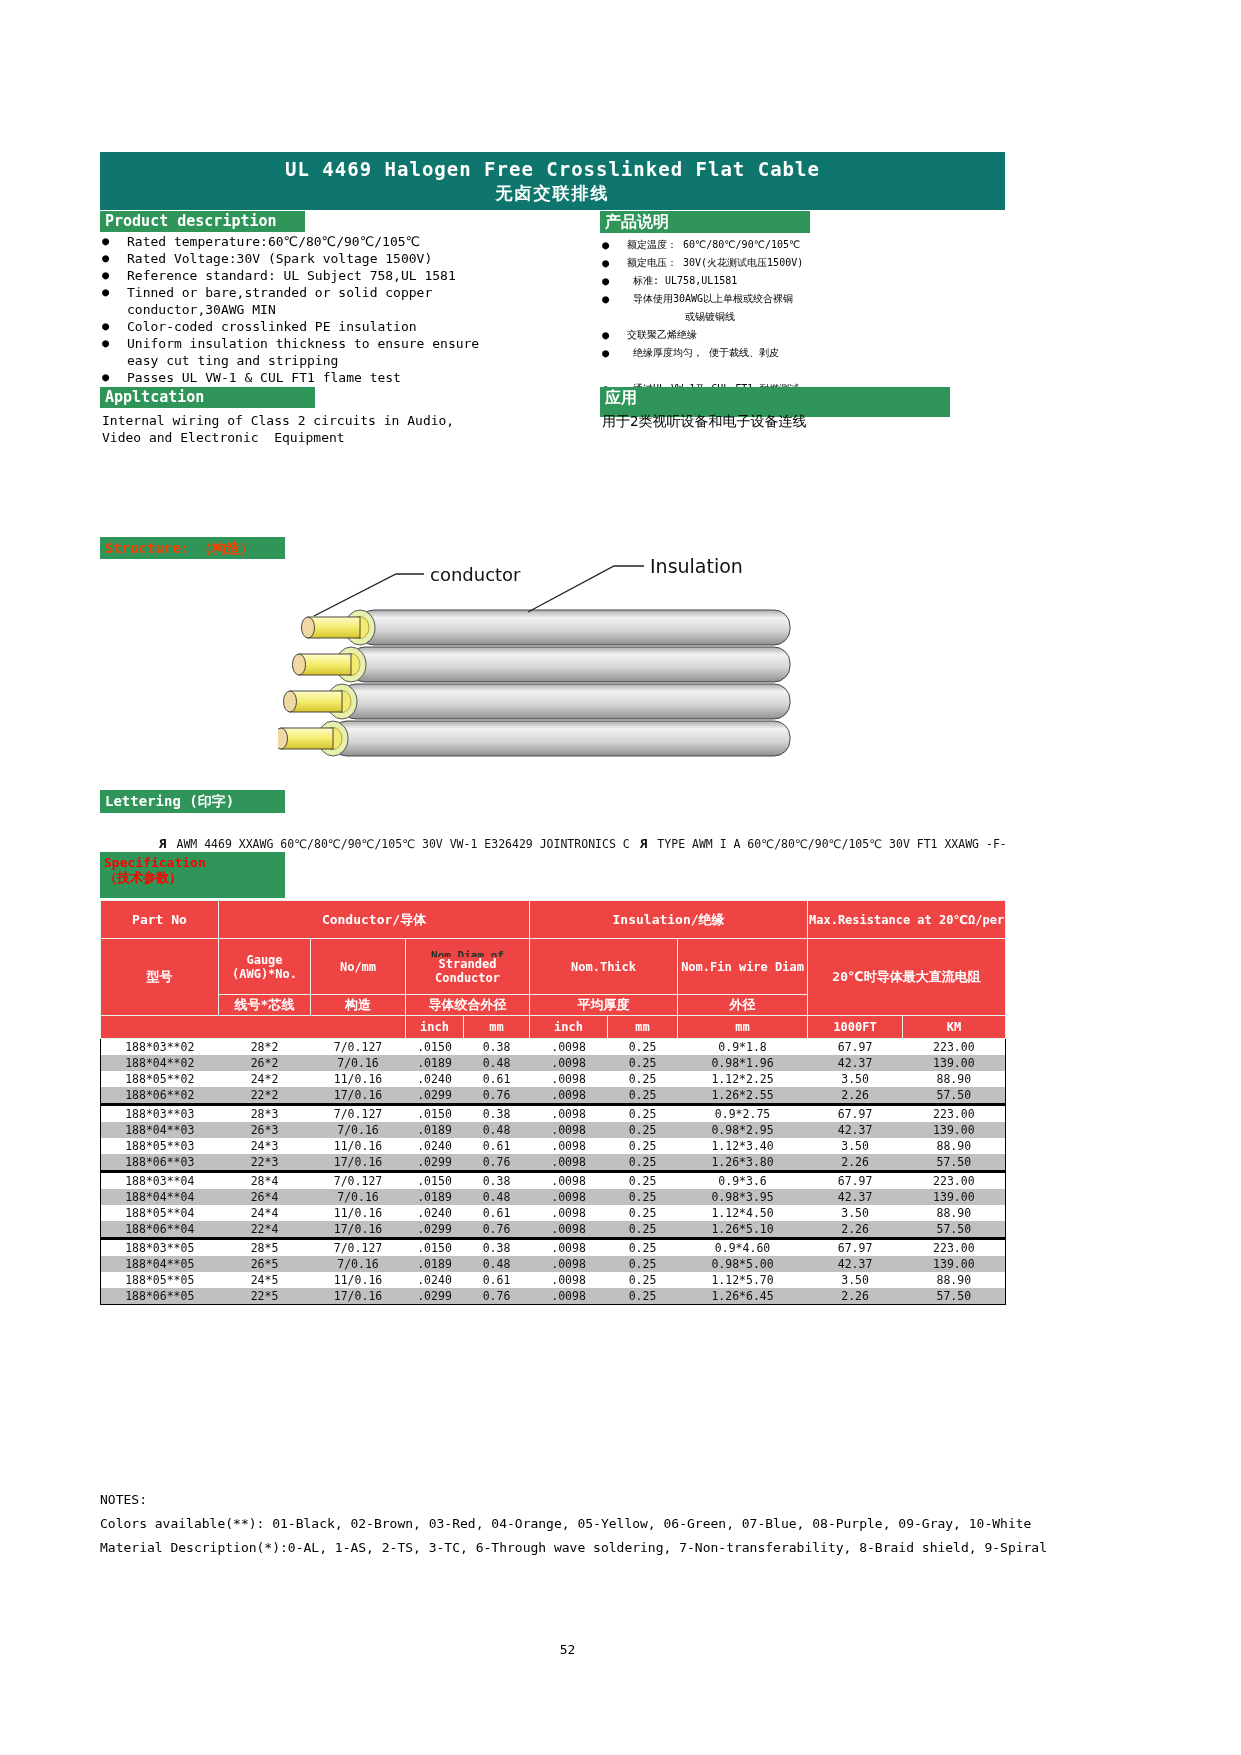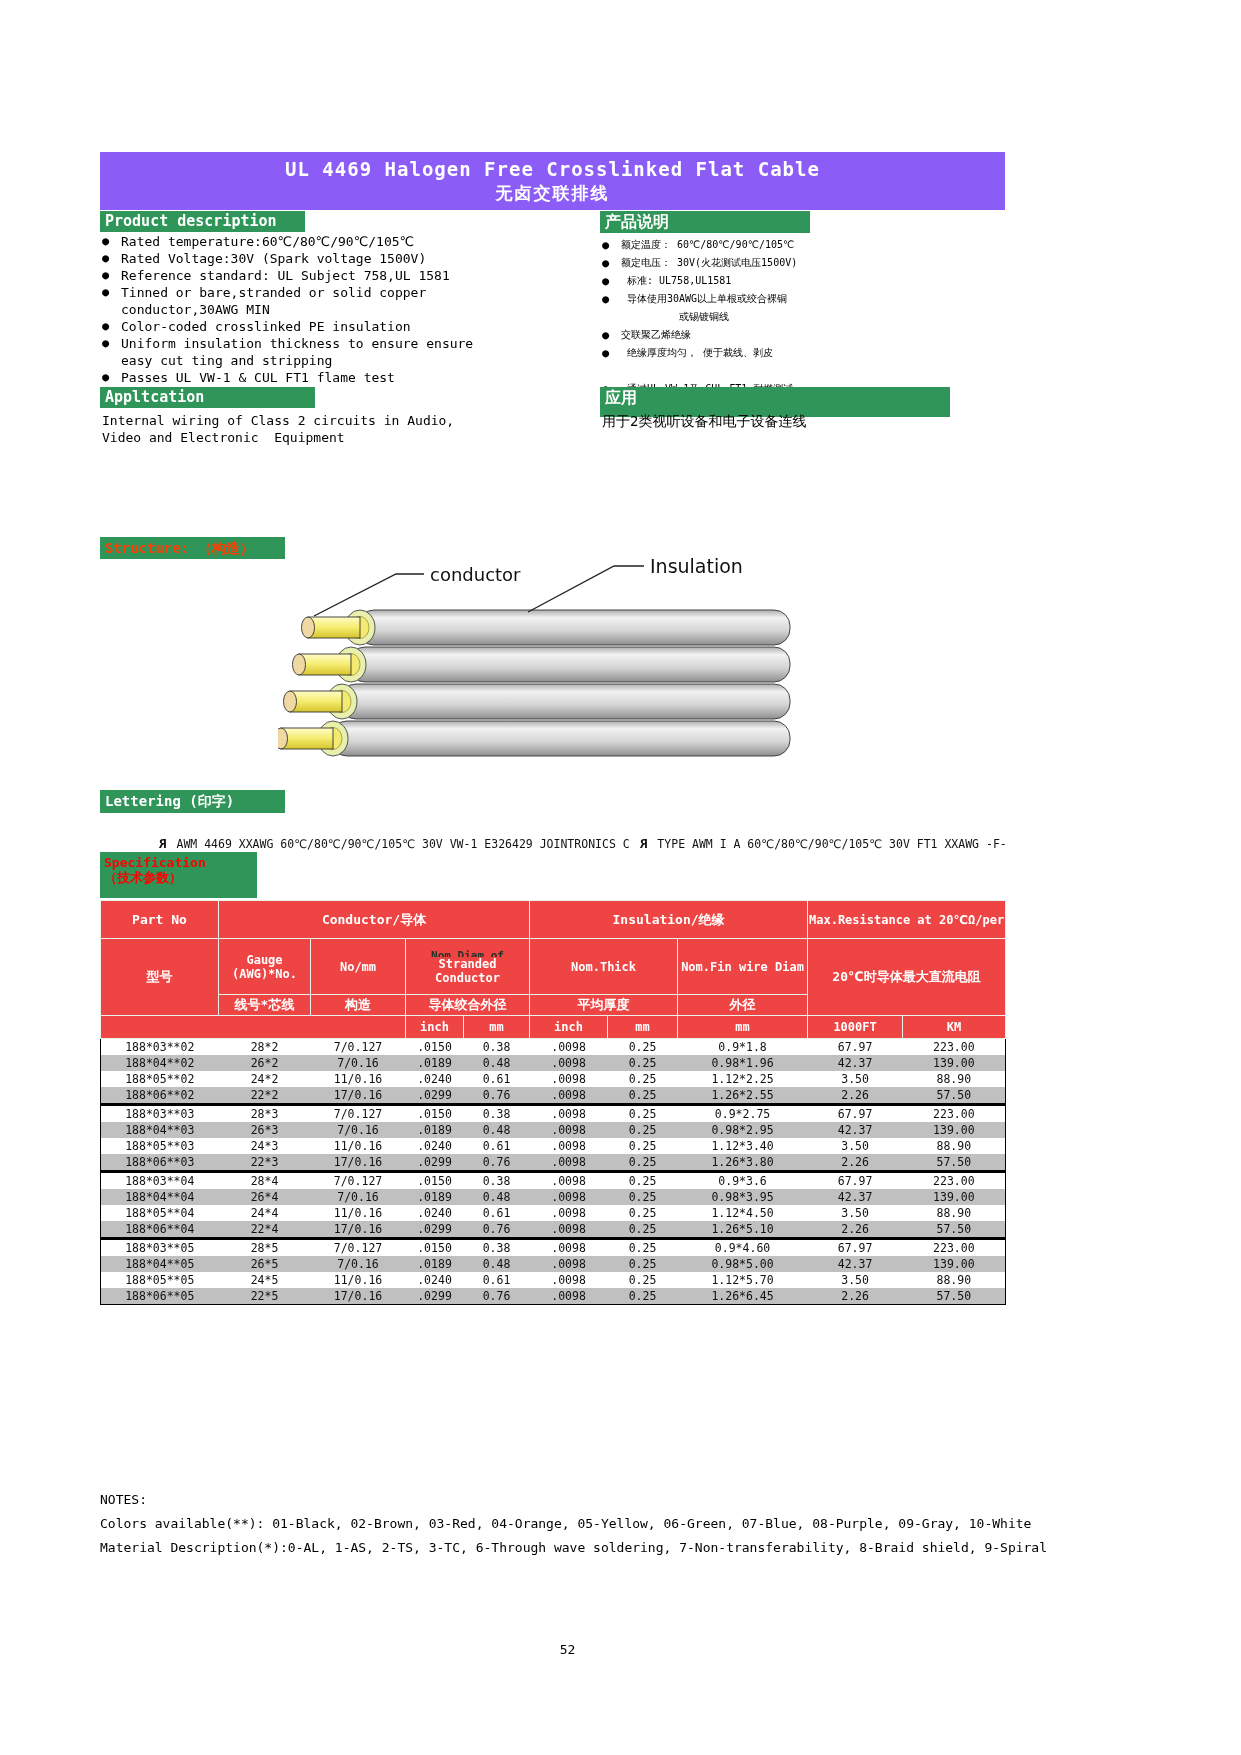--- a/index.html
+++ b/index.html
@@ -1,40 +1,40 @@
 <!DOCTYPE html>
 <html><head>
 <meta charset="utf-8">
 <style>
   html,body{margin:0;padding:0;background:#fff;}
   .page{position:relative;width:1241px;height:1755px;background:#ffffff;
         font-family:"DejaVu Sans Mono","DejaVu Sans","Liberation Sans",sans-serif;color:#000;overflow:hidden;}
   .abs{position:absolute;}
-  .banner{left:100px;top:152px;width:905px;height:58px;background:#8b5cf6;color:#fff;
+  .banner{left:100px;top:152px;width:905px;height:58px;background:#0f766e;color:#fff;
           text-align:center;font-weight:bold;}
   .banner .t1{font-size:19px;padding-top:6px;letter-spacing:1px;}
   .banner .t2{font-size:17px;padding-top:2px;letter-spacing:2px;}
   .gbar{background:#2f9558;color:#ffffff;font-weight:bold;font-size:15px;line-height:21px;padding-left:5px;box-sizing:border-box;}
   .blist .bullet{display:flex;align-items:flex-start;}
   .blist .bullet.gap{margin-top:18px;}
   .blist .bmark{width:19px;font-size:12px;line-height:17px;}
-  .blist .btxt div{white-space:pre;}
+  .blist .btxt div{white-space:pre;margin-left:6px;}
   .en .bmark{line-height:17px;}
   .en .btxt{font-size:13px;line-height:17px;}
   .zh .bmark{line-height:18px;}
   .zh .btxt{font-size:10px;line-height:18px;text-align:center;}
   .tlines .tline{white-space:pre;}
   .app-en{font-size:13px;line-height:17px;}
   .app-zh{font-size:14px;line-height:18px;}
   .structbar{color:#ff3c00;font-size:14px;}
   .diagram text{font-family:"DejaVu Sans","Liberation Sans",sans-serif;fill:#111;}
   .leader{fill:none;stroke:#222;stroke-width:1.4;}
   .lettering-line{font-size:11.5px;white-space:pre;color:#111;}
   .ul-mark{display:inline-block;transform:scaleX(-1);font-weight:bold;font-size:13px;margin:0 3px;}
-  .specbox{left:100px;top:852px;width:157px;height:46px;background:#2f9558;color:#ff0000;
+  .specbox{left:100px;top:852px;width:185px;height:46px;background:#2f9558;color:#ff0000;
            font-weight:bold;font-size:13px;line-height:15px;padding:3px 0 0 4px;box-sizing:border-box;}
   table.spec{position:absolute;left:100px;top:900px;width:905px;border-collapse:collapse;
              table-layout:fixed;border:1px solid #000;}
   table.spec th{background:#ef4444;color:#fff;border:1px solid #e8f2ea;font-weight:bold;
                 font-size:13px;padding:0;text-align:center;vertical-align:middle;}
   table.spec th.small{font-size:12px;}
   table.spec th.cn{font-size:13px;}
   table.spec td{border:none;text-align:center;font-size:11.5px;height:16px;padding:0;color:#111;}
   table.spec tr.gray td{background:#c0c0c0;}
   table.spec tr.sep td{border-top:3px solid #000;}

